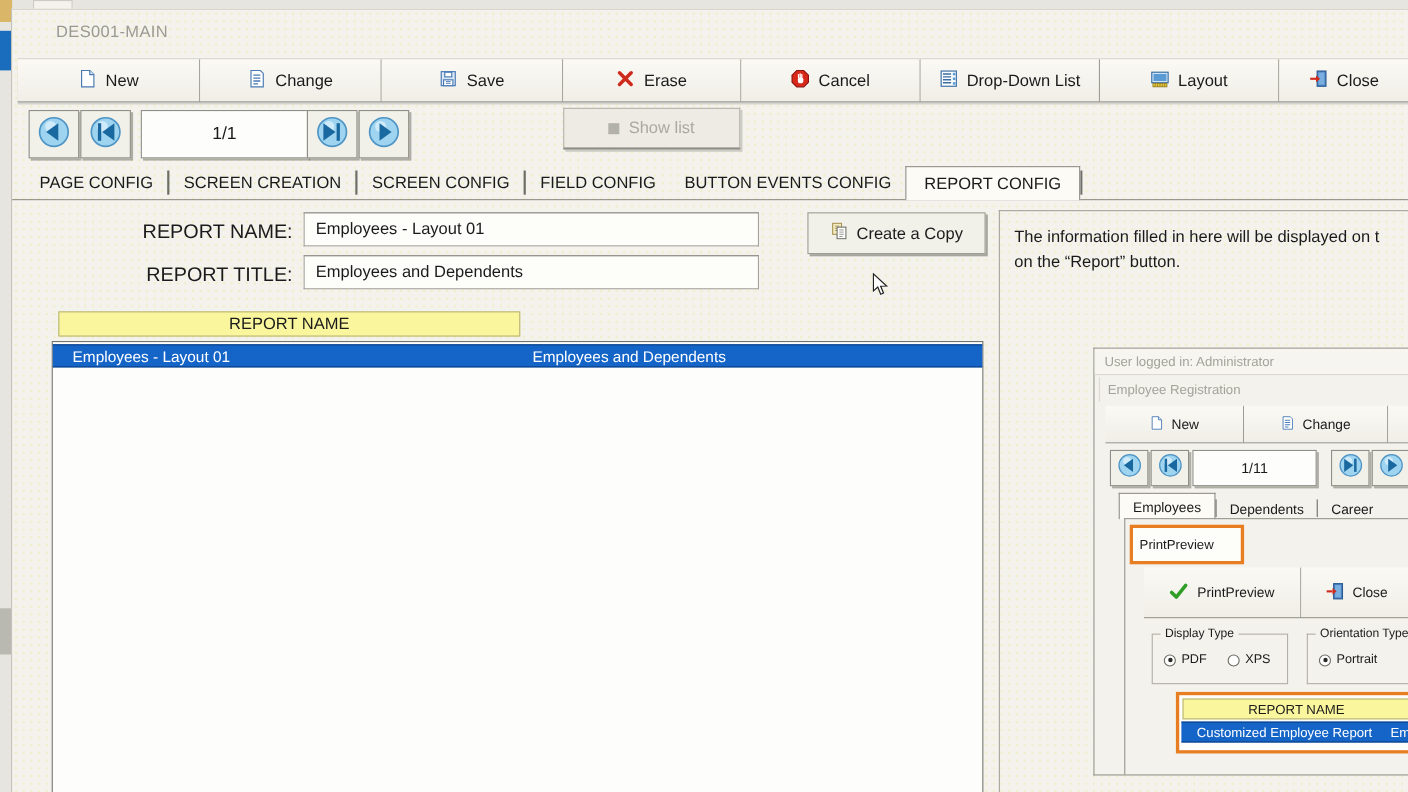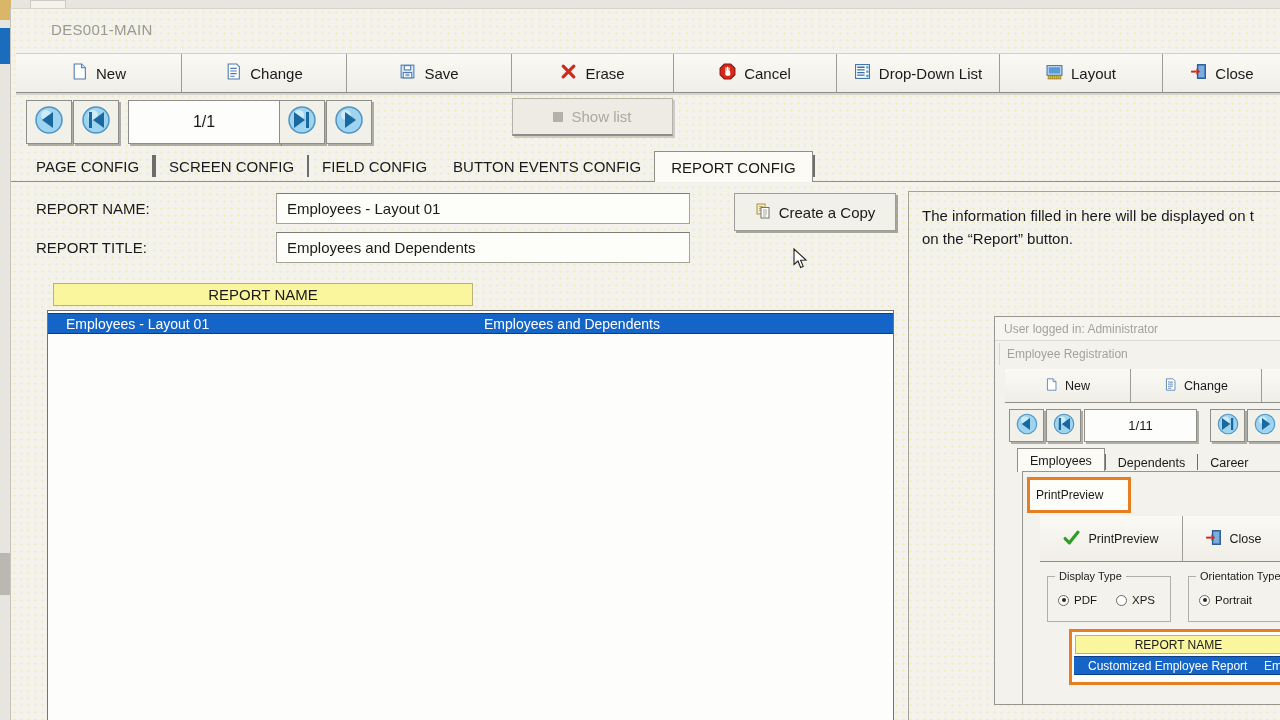--- a/index.html
+++ b/index.html
@@ -41,21 +41,21 @@
   .showlist .sq { width:10px; height:10px; background:#b2b2aa; }
 
   
   .tabstrip { position:absolute; left:0; top:142px; width:1270px; height:31px; display:flex; align-items:center; padding-left:12px; }
   .tabstrip::after { content:""; position:absolute; left:0; bottom:0; width:100%; height:1px; background:#8f8f89; }
   .tab { font-size:15px; padding:0 13px; height:25px; display:flex; align-items:center; white-space:nowrap; }
   .tabsep { width:2px; height:22px; background:#6e6e68; margin-bottom:2px; }
   .tab.active { background:#fcfbf6; border:1px solid #8f8f89; border-bottom:none; height:31px; z-index:2; position:relative; padding:0 16px; }
 
   
-  .flabel { position:absolute; width:230px; font-size:15px; }
+  .flabel { position:absolute; width:230px; text-align:right; font-size:18px; }
   .finput { position:absolute; left:265px; width:414px; height:31px; background:#fdfdfa;
     border:1px solid #a5a39b; border-top:1px solid #7e7c76; font-size:15px; padding:0 10px; display:flex; align-items:center; }
   .copybtn { position:absolute; left:723px; top:184px; width:162px; height:38px; background:#f1f0e9;
     border:1px solid #9d9d96; box-shadow:2px 2px 0 rgba(90,90,84,.5); display:flex; align-items:center; justify-content:center; gap:8px; font-size:15px; }
   .copybtn svg { width:16px; height:16px; }
 
   
   .grid-headers { position:absolute; left:36px; top:274px; width:847px; height:24px; }
   .ghead { position:absolute; top:0; height:23px; background:#f9f69e; border:1px solid #b7b478;
     display:flex; align-items:center; justify-content:center; font-size:15px; }
@@ -229,20 +229,21 @@
         </svg></span>
   </div>
   <div class="showlist">
     <span class="sq"></span>
     <span>Show list</span>
   </div>
 
   <div class="tabstrip">
     <div class="tab">PAGE CONFIG</div>
     <div class="tabsep"></div>
+    <div class="tab">SCREEN CREATION</div>
     <div class="tabsep"></div>
     <div class="tab">SCREEN CONFIG</div>
     <div class="tabsep"></div>
     <div class="tab">FIELD CONFIG</div>
     <div class="tab">BUTTON EVENTS CONFIG</div>
     <div class="tab active">REPORT CONFIG</div>
     <div class="tabsep"></div>
   </div>
 
   <div class="flabel" style="left:25px; top:191px;">REPORT NAME:</div>

